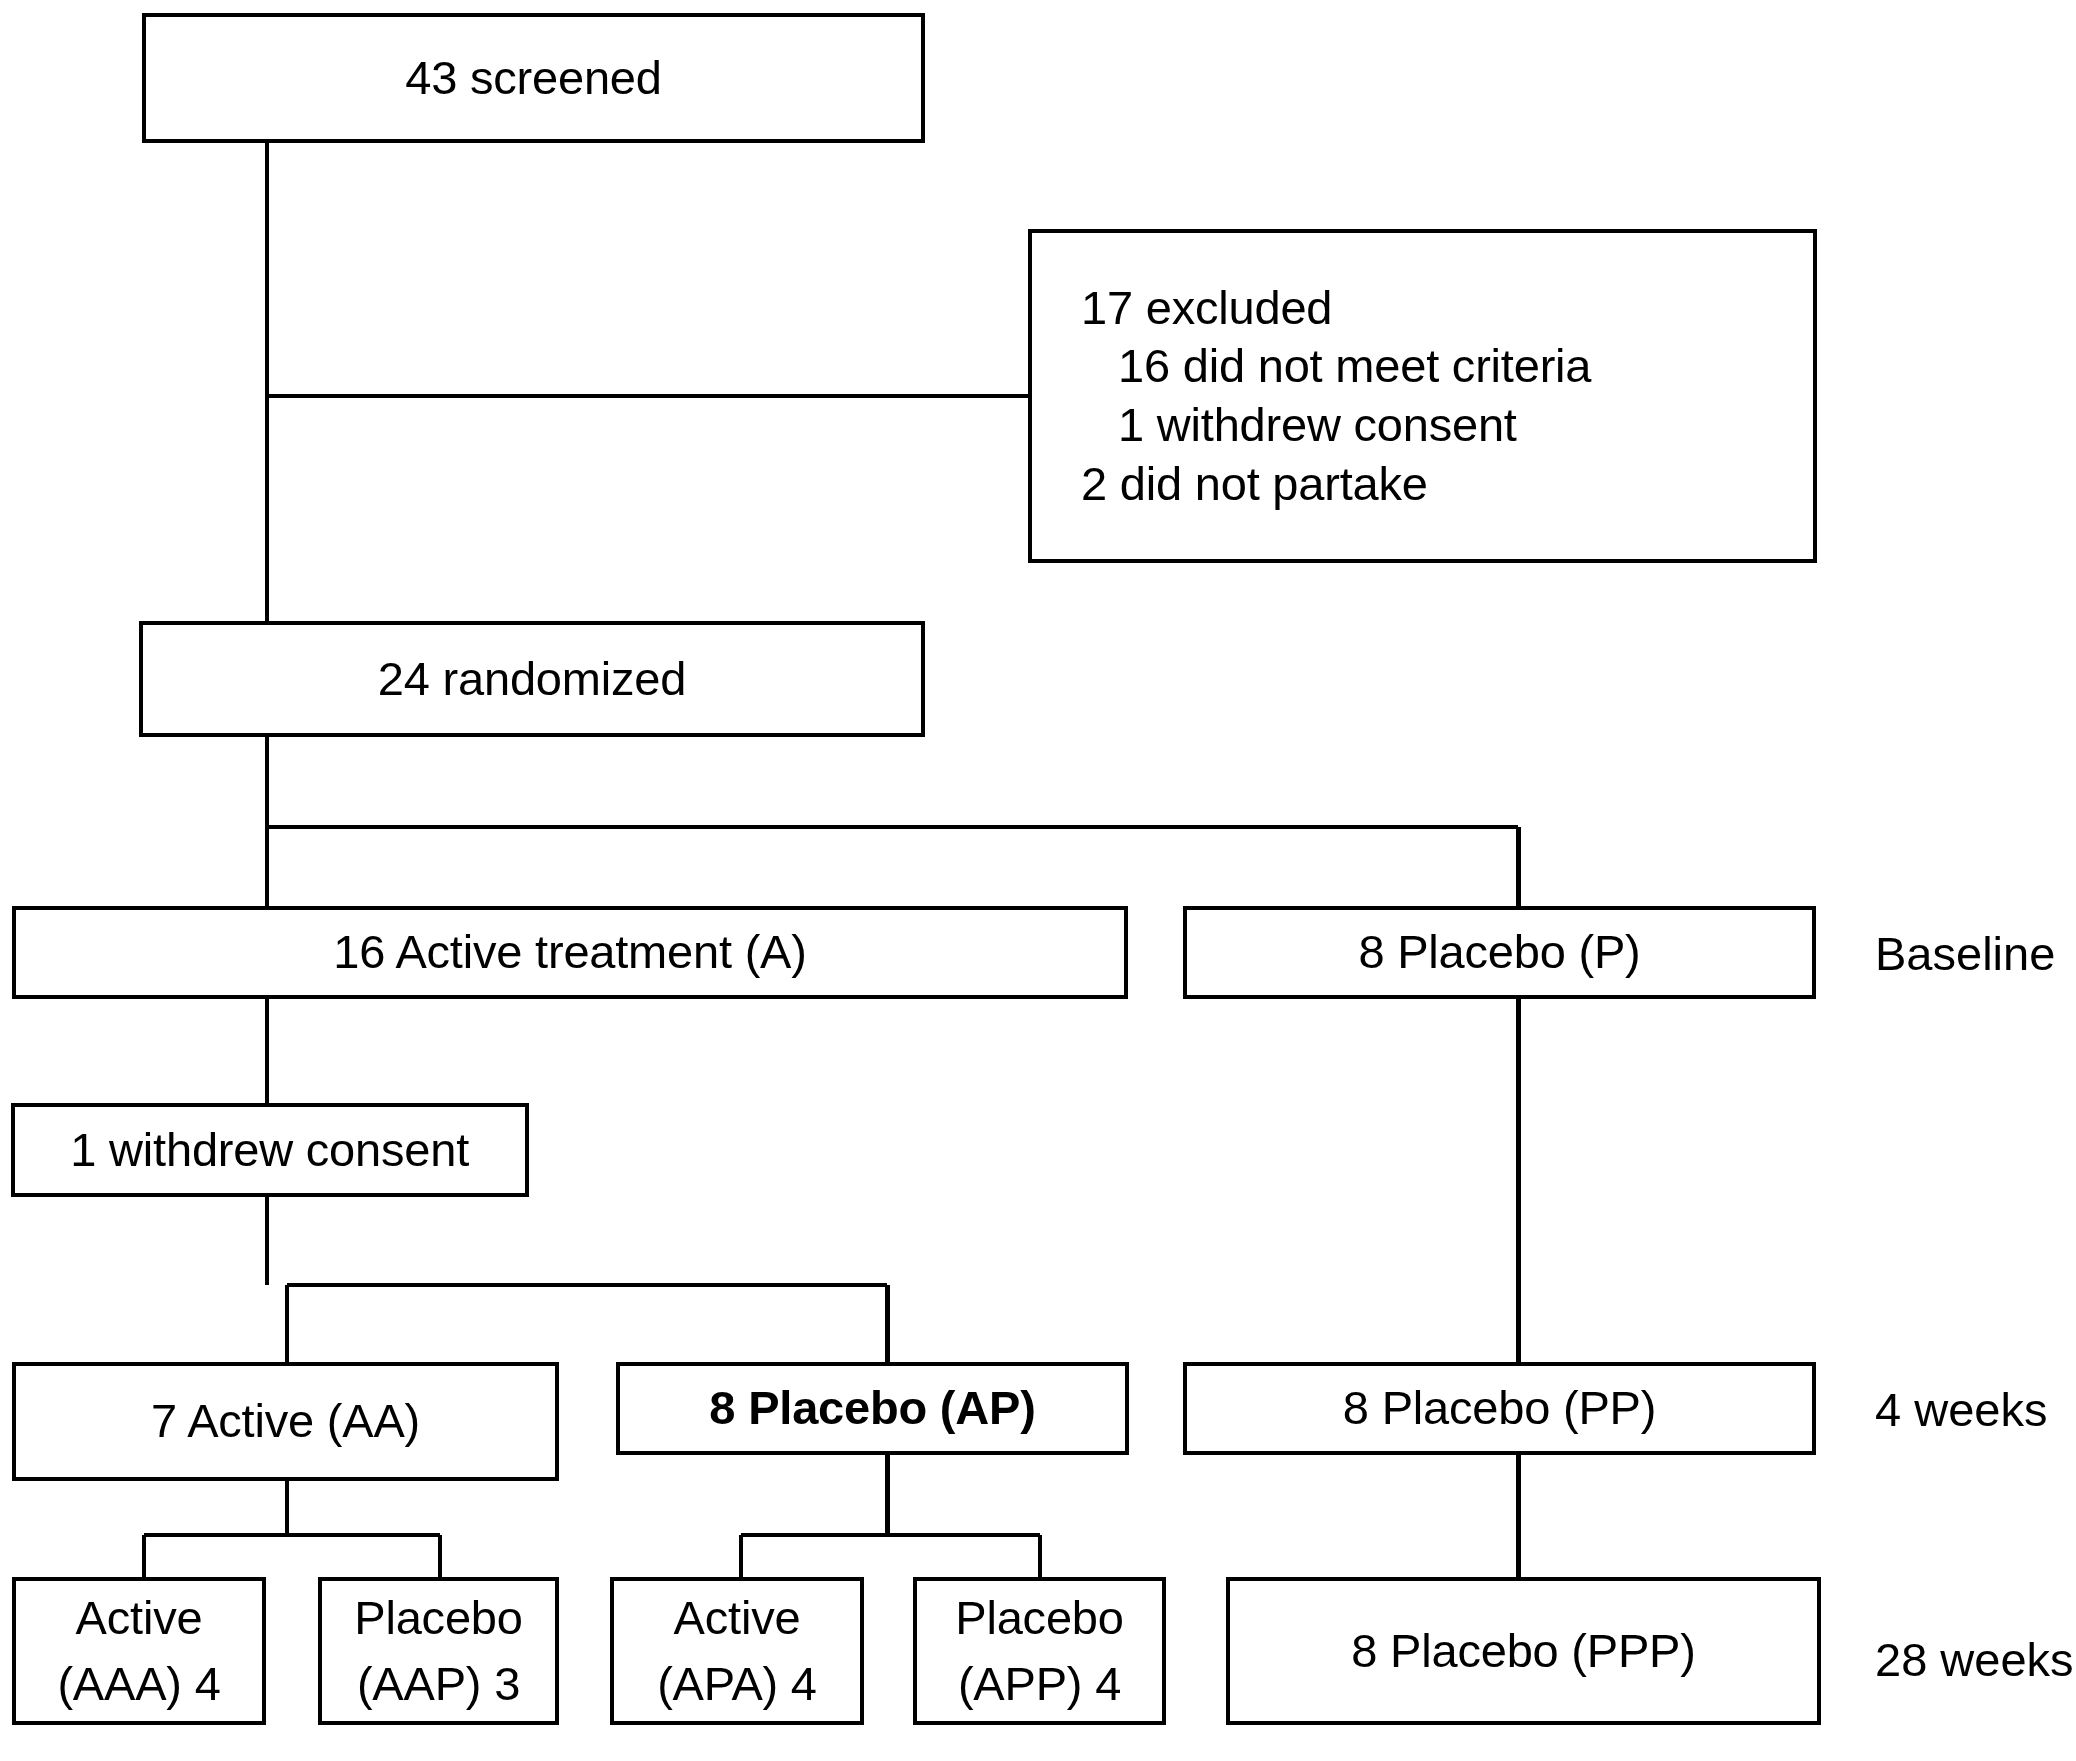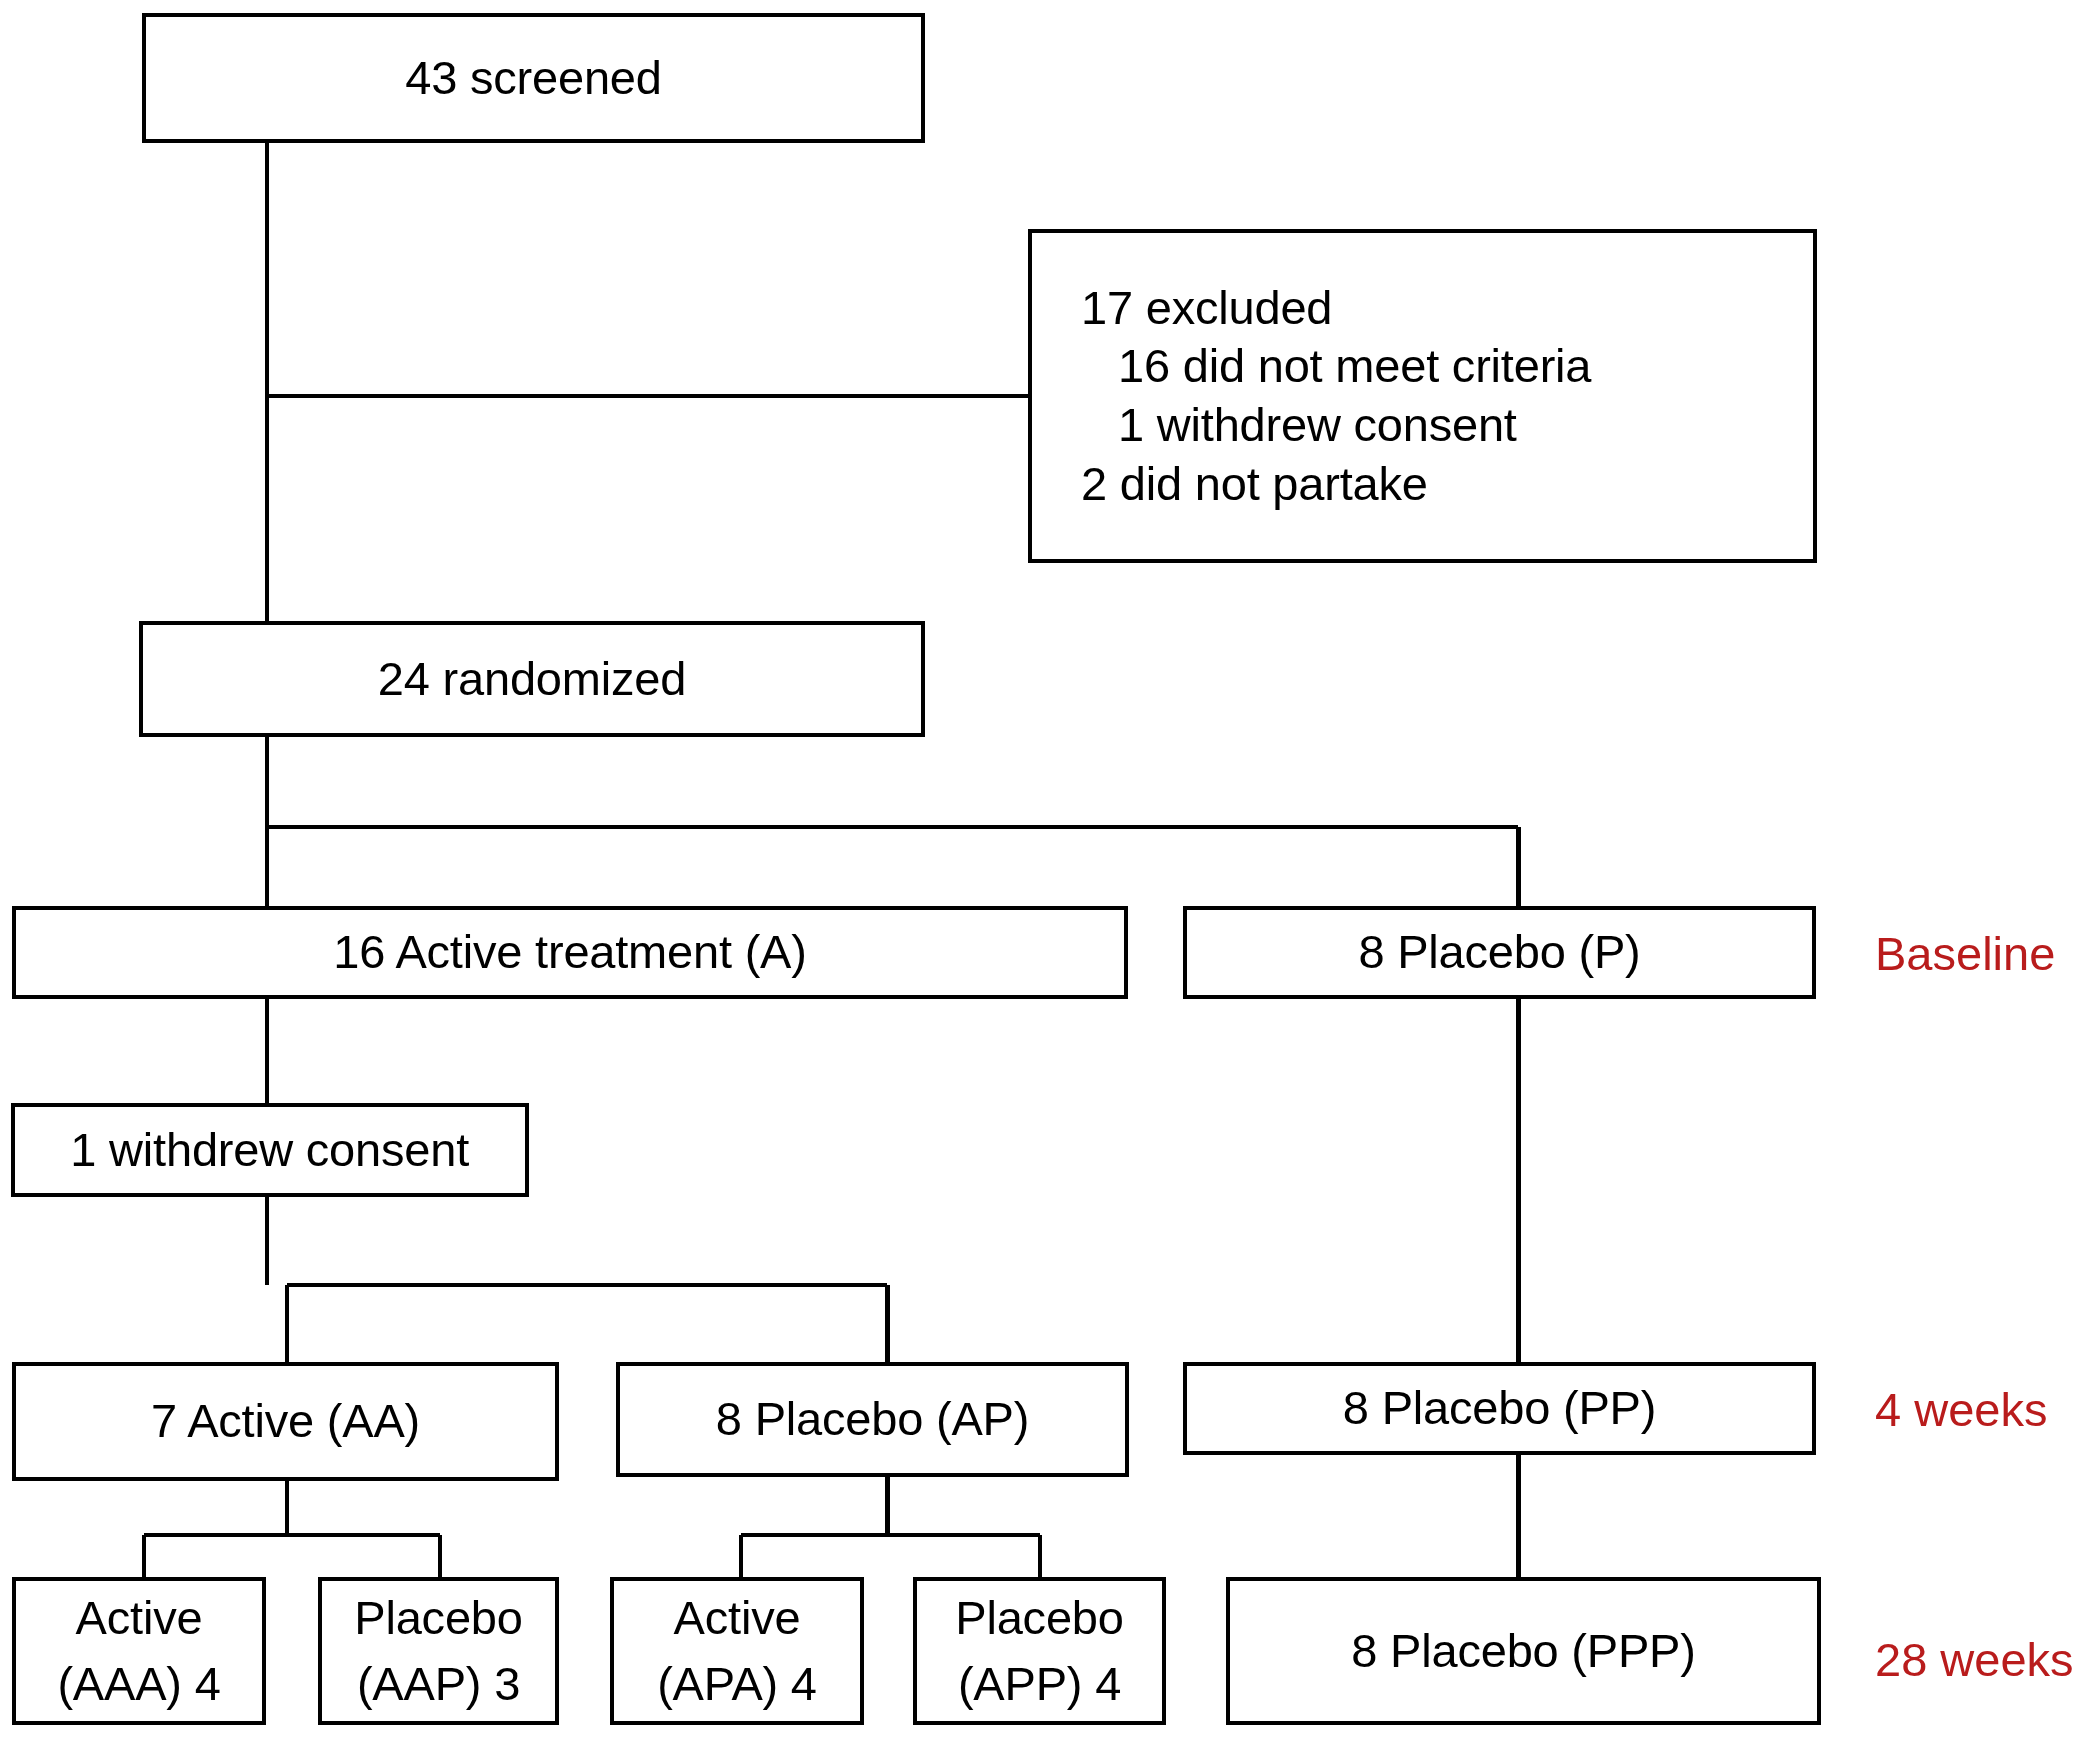--- a/index.html
+++ b/index.html
@@ -59,21 +59,21 @@
   }
   .node .ln {
     display: block;
     white-space: pre;
   }
   .stage-label {
     position: absolute;
     font-size: 47px;
     line-height: 1;
     white-space: nowrap;
-    color: #b91c1c;
+    color: #000000;
     z-index: 2;
   }
   .excluded-body {
     padding-left: 49px;
   }
   .excluded-body .ln {
     margin: 6px 0;
   }
   .ln.indent {
     padding-left: 37px;
@@ -158,21 +158,21 @@
       <span class="ln">1 withdrew consent</span>
     </span>
   </div>
 
   <div class="node" style="left:12px; top:1362px; width:547px; height:119px;">
     <span class="lines">
       <span class="ln">7 Active (AA)</span>
     </span>
   </div>
 
-  <div class="node" style="left:616px; top:1362px; width:513px; height:115px;">
+  <div class="node" style="left:616px; top:1362px; width:513px; height:93px;font-weight:bold;">
     <span class="lines">
       <span class="ln">8 Placebo (AP)</span>
     </span>
   </div>
 
   <div class="node" style="left:1183px; top:1362px; width:633px; height:93px;">
     <span class="lines">
       <span class="ln">8 Placebo (PP)</span>
     </span>
   </div>

